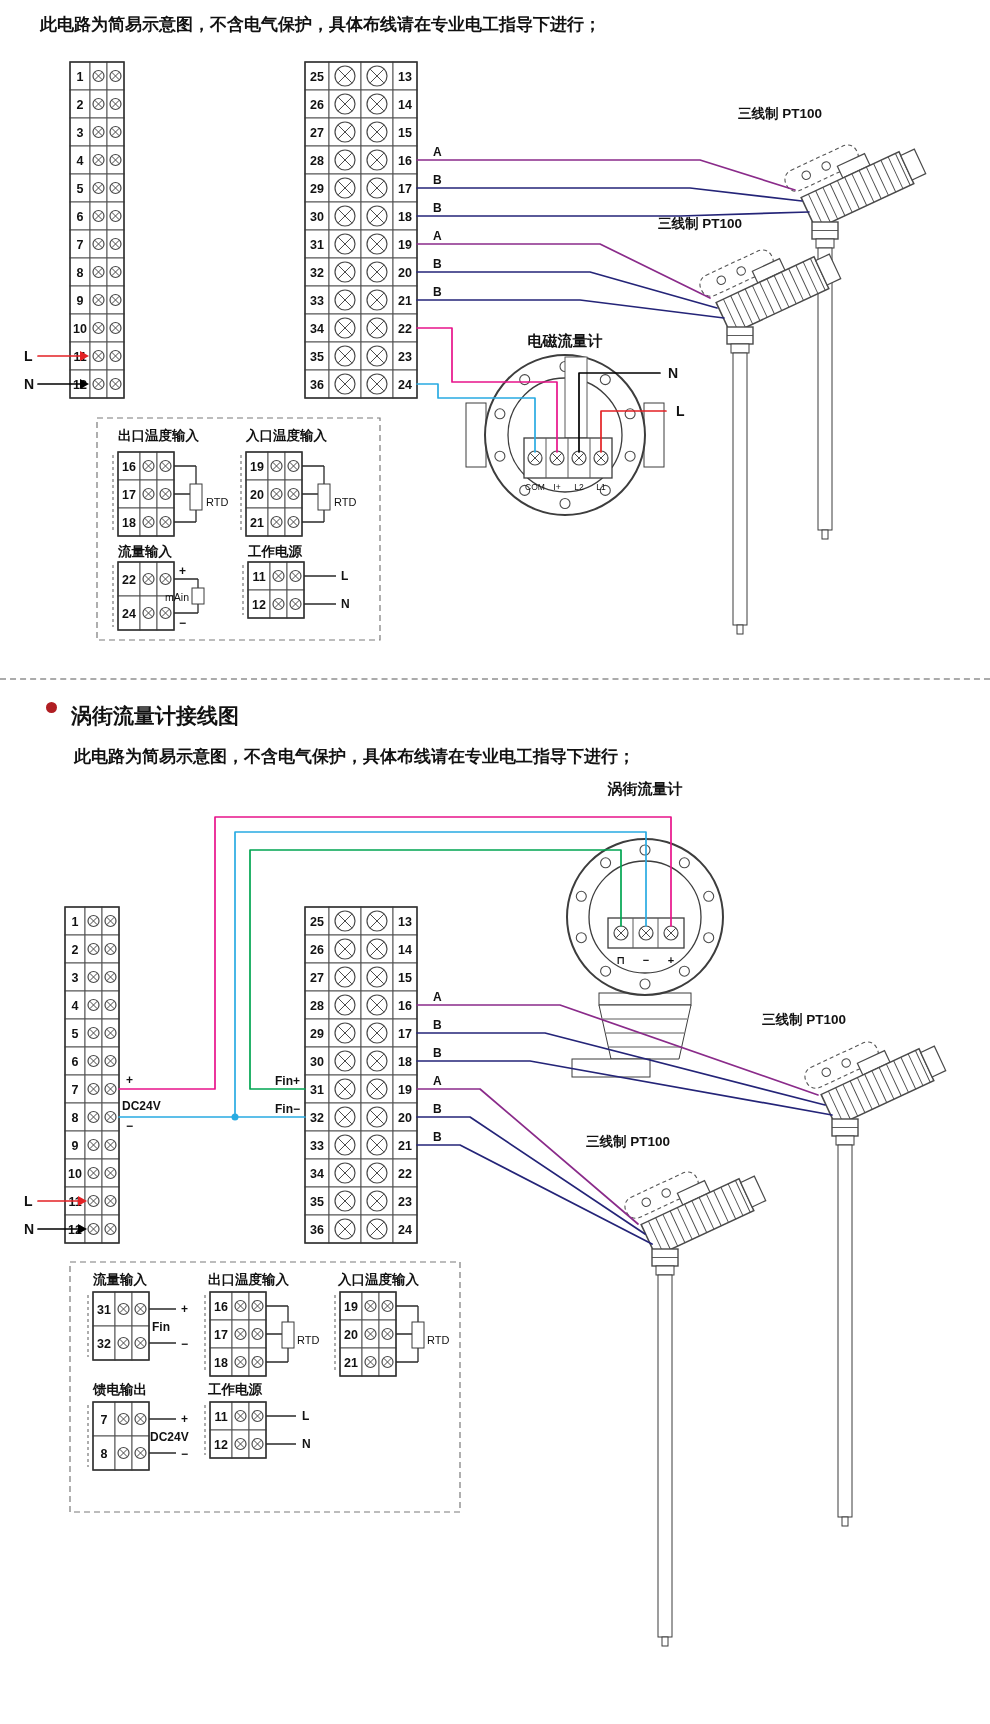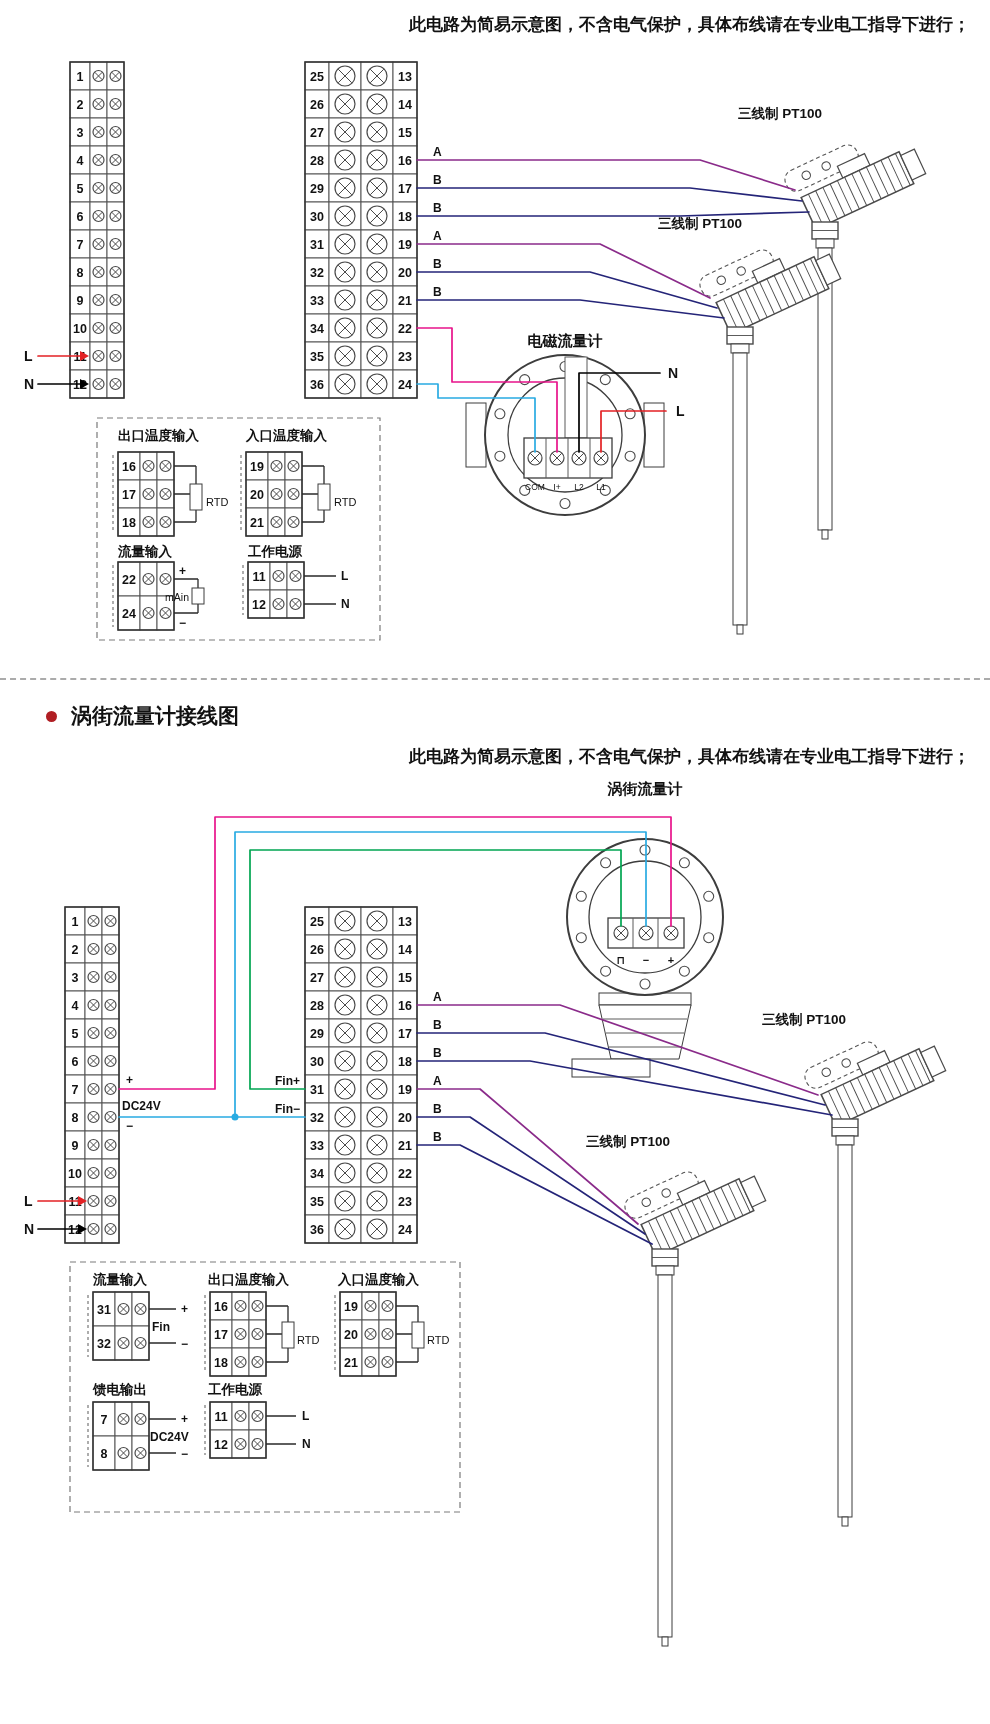--- a/index.html
+++ b/index.html
@@ -1,21 +1,21 @@
 <!DOCTYPE html>
 <html><head>
 <meta charset="utf-8">
 <style>
   html,body{margin:0;padding:0;background:#fff;}
   body{width:990px;font-family:"Liberation Sans","DejaVu Sans",sans-serif;color:#111;}
   svg{display:block;}
-  .warn{font-weight:bold;font-size:17px;padding:13px 20px 4px 40px;text-align:right;}
+  .warn{font-weight:bold;font-size:17px;padding:13px 20px 4px 40px;}
   .warn2{padding-left:74px;}
   .divider{border-top:2px dashed #ababab;margin:12px 0 10px 0;}
-  .trow{display:flex;align-items:center;gap:14px;padding:12px 0 2px 46px;}
+  .trow{display:flex;gap:14px;padding:12px 0 2px 46px;}
   .bullet{width:11px;height:11px;border-radius:50%;background:#b01e23;flex:0 0 auto;}
   .stitle{font-size:21px;font-weight:bold;}
   svg text{fill:#111;}
   .lbl15b{font-size:15px;font-weight:bold}
   .lbl14b{font-size:14px;font-weight:bold}
   .lbl13b{font-size:13.5px;font-weight:bold}
   .lbl12b{font-size:12px;font-weight:bold}
   .lbl11b{font-size:11px;font-weight:bold}
   .lbl11{font-size:11px}
   .lbl10{font-size:10.5px}

